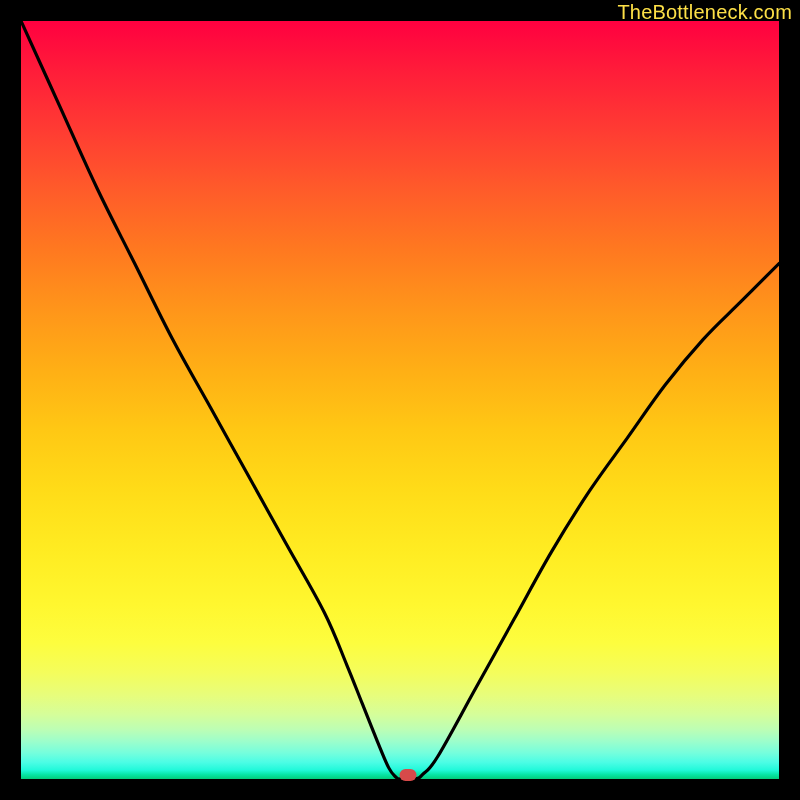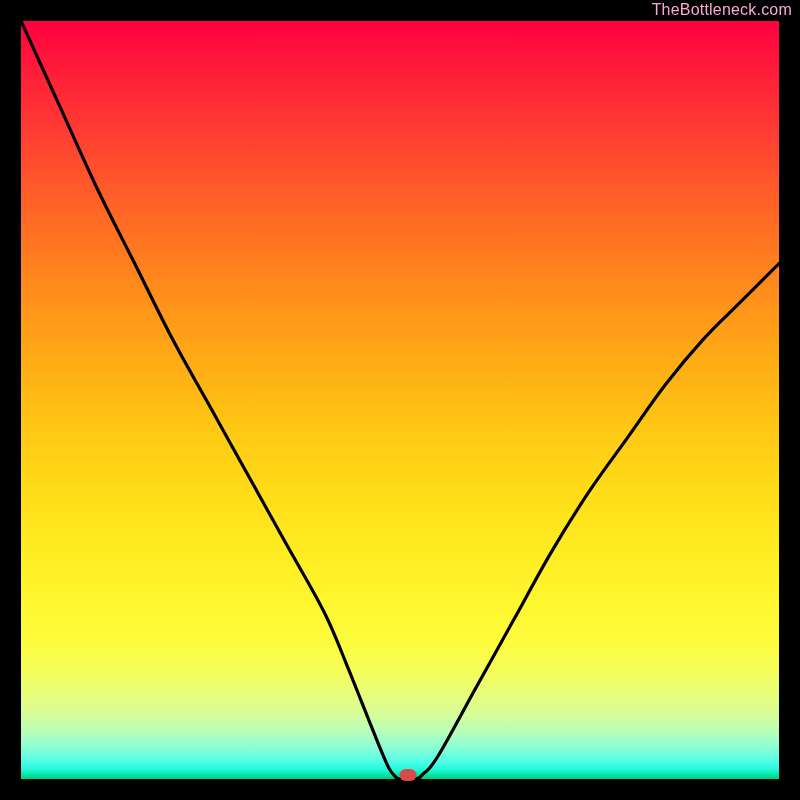--- a/index.html
+++ b/index.html
@@ -61,22 +61,22 @@
     width: 17px;
     height: 12px;
     border-radius: 6px;
     background: #d74a4a;
     transform: translate(-50%, -50%);
   }
   .watermark {
     position: absolute;
     top: 1px;
     right: 8px;
-    color: #f9a8d4;
-    font-size: 16px;
+    color: #fde047;
+    font-size: 20px;
     letter-spacing: 0.2px;
     font-weight: 500;
     user-select: none;
   }
 </style>
 </head>
 <body>
 
 <div class="frame">
   <div class="plot-area">

